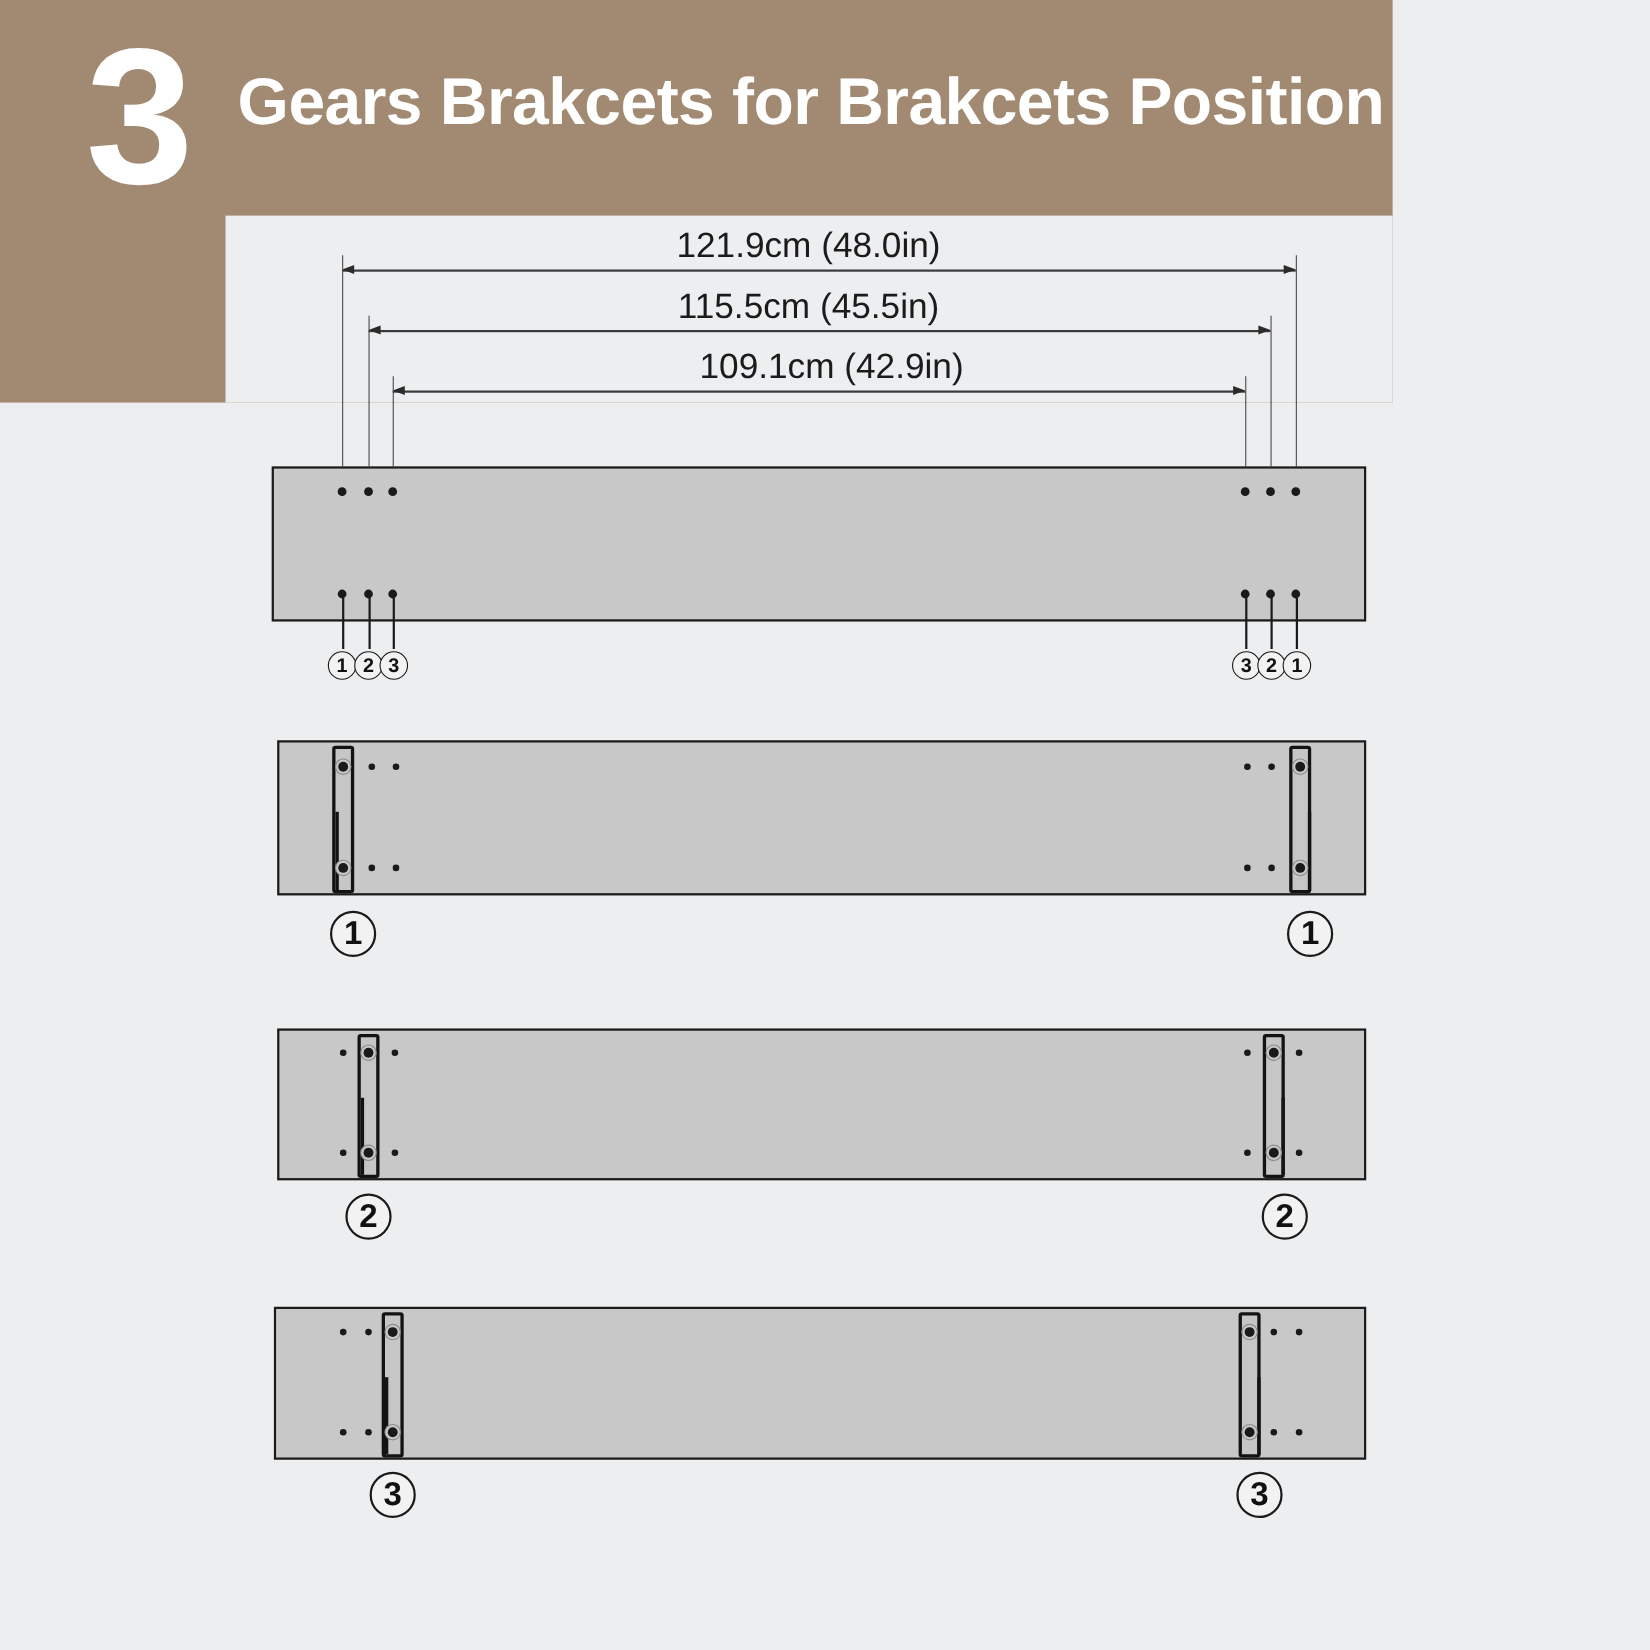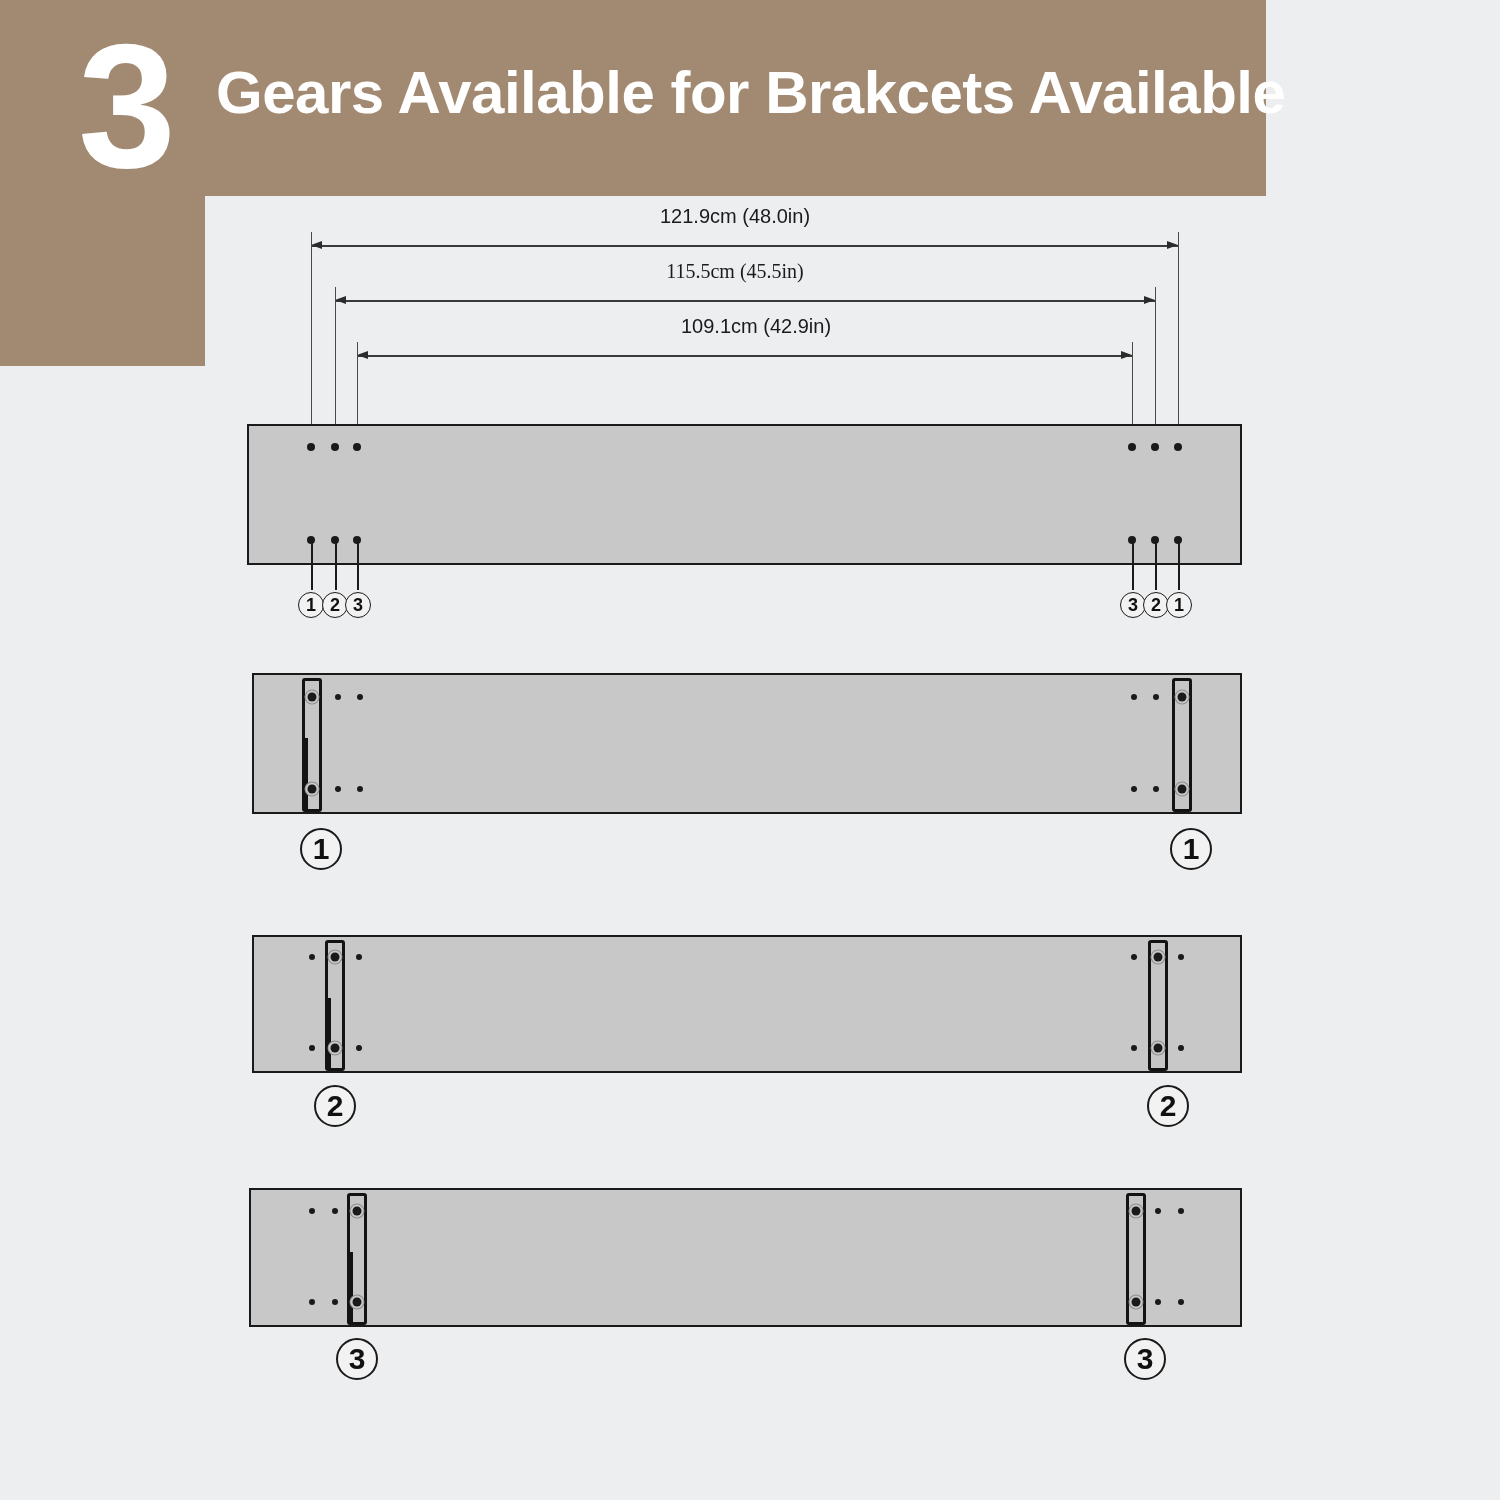--- a/index.html
+++ b/index.html
@@ -63,21 +63,21 @@
     position: absolute;
     left: 0;
     top: 0;
     width: 1500px;
     height: 1500px;
   }
 
   
   .dim-label {
     position: absolute;
-    font-size: 20px;
+    font-size: 32px;
     color: #1b1b1b;
     white-space: nowrap;
     transform: translateX(-50%);
     font-family: "Liberation Sans", sans-serif;
     text-align: right;
   }
 
   
   .board {
     position: absolute;
@@ -174,26 +174,26 @@
     border-width: 2px;
   }
 </style>
 </head>
 <body>
 
 <div id="header-band">
   <div id="header-notch"></div>
 </div>
 <div id="big-number">3</div>
-<div id="header-title">Gears Available for Brakcets Available</div>
+<div id="header-title">Gears Brakcets for Brakcets Position</div>
 
 <div id="canvas">
 
   <div class="dim-label" style="left:735px; top:205px;">121.9cm (48.0in)</div>
-  <div class="dim-label" style="left:735px; top:260px;font-family:Liberation Serif, serif;">115.5cm (45.5in)</div>
+  <div class="dim-label" style="left:735px; top:260px;">115.5cm (45.5in)</div>
   <div class="dim-label" style="left:756px; top:315px;">109.1cm (42.9in)</div>
 
   <div class="hline" style="left:311px; top:245px; width:867px;"></div>
   <div class="arrow-l" style="left:311px; top:241px;"></div>
   <div class="arrow-r" style="left:1167px; top:241px;"></div>
 
   <div class="hline" style="left:335px; top:300px; width:820px;"></div>
   <div class="arrow-l" style="left:335px; top:296px;"></div>
   <div class="arrow-r" style="left:1144px; top:296px;"></div>
 

